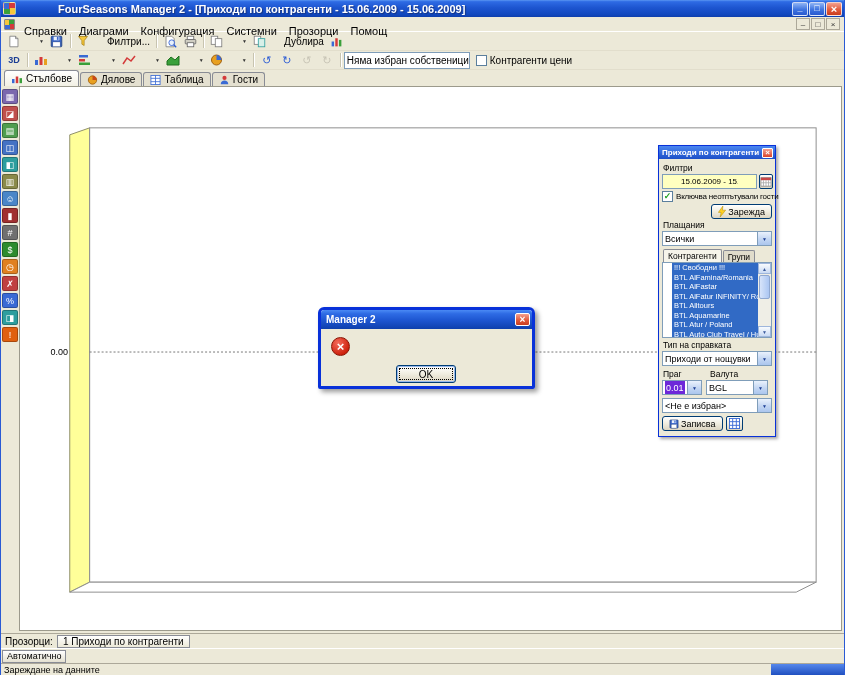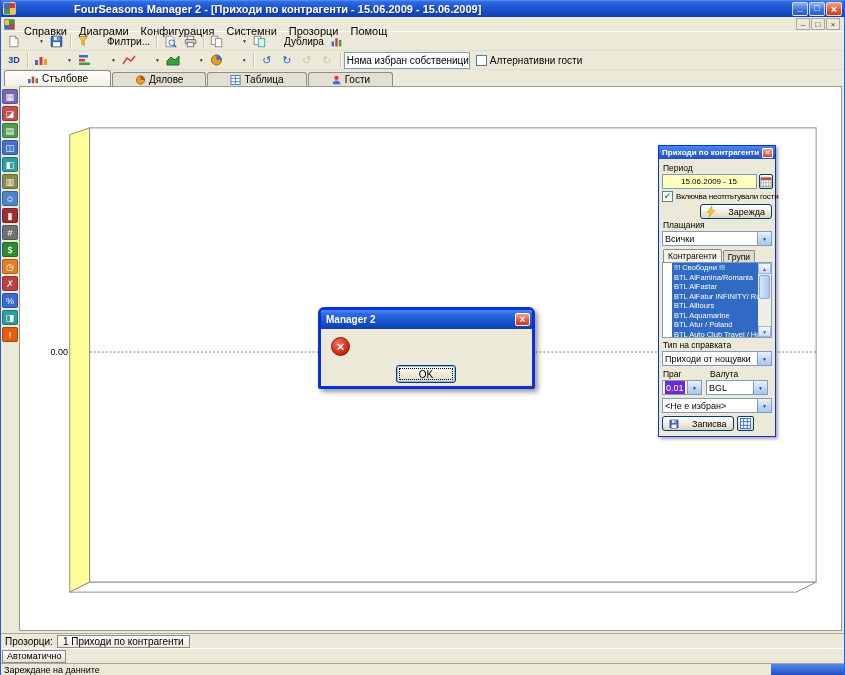--- a/index.html
+++ b/index.html
@@ -12,21 +12,21 @@
     border-left:1px solid #2A5AD4;
     border-right:1px solid #2A5AD4;
   }
   button { font-family:inherit; cursor:default; }
 
   
   .titlebar{height:17px;display:flex;align-items:center;padding:1px 2px;
     background:linear-gradient(180deg,#5A96F2 0%,#2E6BE4 10%,#1D55D0 45%,#1148BE 85%,#0E3FAC 100%);}
   .app-icon{width:13px;height:13px;border-radius:2px;
     background:conic-gradient(#D43A3A 0 25%, #F6C73B 0 50%, #3AA03A 0 75%, #3A6AD4 0);border:1px solid #fff8;}
-  .title-text{color:#fff;font-weight:bold;font-size:11px;margin-left:20px;flex:1;
+  .title-text{color:#fff;font-weight:bold;font-size:11px;margin-left:4px;flex:1;
     white-space:nowrap;overflow:hidden;text-shadow:1px 1px 1px #15327E;padding-left:38px;}
   .wbtn{width:16px;height:14px;margin-left:1px;border:1px solid rgba(255,255,255,.75);
     border-radius:2px;color:#fff;font-size:9px;line-height:11px;text-align:center;font-weight:bold;padding:0;}
   .wbtn.min,.wbtn.max{background:linear-gradient(180deg,#8FB4F4,#3E74E0 55%,#2A5ACF);}
   .wbtn.close{background:linear-gradient(180deg,#F4A08E,#E25B3C 55%,#C83C1E);font-size:11px;line-height:12px;}
 
   
   .menubar{height:15px;display:flex;align-items:center;background:#ECE9D8;border-bottom:1px solid #FFFFFF;
     padding:0 2px;font-size:11px;}
   .child-icon{width:11px;height:11px;border-radius:1px;margin:0 3px 0 1px;
@@ -54,21 +54,21 @@
     justify-content:center;background:linear-gradient(180deg,#EAF2FD,#C3D6F2 55%,#ABC6EE);
     border:1px solid #9EB6DC;border-right:none;border-top:none;border-bottom:none;
     border-left:1px solid #7F9DB9;color:#1C3E94;font-size:5px;padding:0;flex:none;}
   .tb-combo{width:126px;height:17px;font-size:10px;}
   .chkbox{width:11px;height:11px;background:#fff;border:1px solid #5B7F9D;display:inline-flex;
     align-items:center;justify-content:center;font-size:9px;line-height:9px;color:#21A121;font-weight:bold;flex:none;}
   .chkrow{display:inline-flex;align-items:center;gap:3px;margin-left:6px;font-size:10px;}
 
   
   .tabrow{height:16px;display:flex;align-items:flex-end;gap:1px;background:#ECE9D8;padding-left:3px;}
-  .tab{height:14px;display:inline-flex;align-items:center;gap:3px;padding:0 22px;font-size:10px;
+  .tab{height:14px;display:inline-flex;align-items:center;gap:3px;padding:0 6px;font-size:10px;
     border:1px solid #898C95;border-bottom:none;border-radius:3px 3px 0 0;background:#E4E0D0;}
   .tab.active{height:16px;background:linear-gradient(180deg,#FFFFFF,#F2F0E4);}
 
   
   .workspace{height:547px;display:flex;background:#ECE9D8;position:relative;}
   .sidebar{width:18px;display:flex;flex-direction:column;align-items:center;gap:2px;padding-top:3px;flex:none;}
   .si{width:16px;height:15px;border-radius:2px;color:#fff;font-size:9px;line-height:15px;
     text-align:center;border:1px solid rgba(0,0,0,.25);padding:0;overflow:hidden;}
   .si:nth-child(1){background:#7B68AE}.si:nth-child(2){background:#C0504D}
   .si:nth-child(3){background:#4F9D4F}.si:nth-child(4){background:#4472C4}
@@ -95,21 +95,21 @@
   .fp-body{padding:3px;display:flex;flex-direction:column;font-size:9px;}
   .fp-label{font-size:8.5px;margin:1px 0 1px 1px;}
   .date-row{display:flex;gap:2px;}
   .date-input{width:95px;height:15px;background:#FFFFC0;border:1px solid #7F9DB9;
     font-size:8px;padding:0 18px;font-family:inherit;}
   .icon-btn{height:15px;width:17px;display:inline-flex;align-items:center;justify-content:center;
     background:linear-gradient(180deg,#FFF,#F0EDE0 50%,#DCD5C2);border:1px solid #003C74;border-radius:2px;padding:0;}
   .fp-chk{display:flex;align-items:center;gap:3px;margin-top:2px;}
   .fp-chk-label{font-size:8px;white-space:nowrap;letter-spacing:-0.2px;}
   .fp-load-row{display:flex;justify-content:flex-end;margin-top:2px;}
-  .xp-btn{height:15px;display:inline-flex;align-items:center;justify-content:center;gap:13px;
+  .xp-btn{height:15px;display:inline-flex;align-items:center;justify-content:center;gap:2px;
     background:linear-gradient(180deg,#FFF,#F0EDE0 50%,#DCD5C2);border:1px solid #003C74;
     border-radius:3px;font-size:9px;padding:0 6px;}
   .fp-tabs{display:flex;align-items:flex-end;margin-top:3px;height:13px;padding-left:1px;}
   .fp-tab{font-size:8.5px;padding:0 4px;height:12px;display:flex;align-items:center;
     border:1px solid #898C95;border-bottom:none;border-radius:2px 2px 0 0;background:#E0DCCB;margin-right:1px;}
   .fp-tab.active{background:#F6F4EA;height:13px;}
   .fp-list{height:76px;background:#fff;border:1px solid #7F9DB9;position:relative;overflow:hidden;}
   .fp-list-inner{position:absolute;inset:0 13px 0 0;padding-left:9px;}
   .list-item{height:9.5px;line-height:9.5px;font-size:7.5px;padding-left:2px;white-space:nowrap;
     overflow:hidden;background:#316AC5;color:#fff;}
@@ -305,21 +305,21 @@
   <button class="tbtn disabled">
     <span class="rot gray">↻</span>
   </button>
   <span class="tsep"></span>
   <div class="combo tb-combo">
     <span>Няма избран собственици</span>
     <button class="cbtn">▼</button>
   </div>
   <span class="chkrow">
     <span class="chkbox"></span>
-    <span>Алтернативни гости</span>
+    <span>Контрагенти цени</span>
   </span>
 </div>
 
 <div class="tabrow">
   <span class="tab active">
     <svg width="12" height="10" viewBox="0 0 14 12">
         <rect x="1" y="6" width="3" height="5" fill="#3A6AD4"></rect>
         <rect x="5.5" y="3" width="3" height="8" fill="#D43A3A"></rect>
         <rect x="10" y="5" width="3" height="6" fill="#3AA03A"></rect>
       </svg>
@@ -383,21 +383,21 @@
     <span class="zero-label">0.00</span>
   </div>
 </div>
 
 <div class="float-panel">
   <div class="fp-title">
     <span>Приходи по контрагенти</span>
     <button class="fp-close">×</button>
   </div>
   <div class="fp-body">
-    <span class="fp-label">Период</span>
+    <span class="fp-label">Филтри</span>
     <div class="date-row">
       <input class="date-input" value="15.06.2009 - 15.06.2009" style="">
       <button class="icon-btn">
         <svg width="12" height="11" viewBox="0 0 14 13">
             <rect x="1" y="2" width="12" height="10" fill="#fff" stroke="#888"></rect>
             <rect x="1" y="2" width="12" height="3" fill="#C84848"></rect>
             <line x1="4" y1="5" x2="4" y2="12" stroke="#AAA"></line>
             <line x1="7" y1="5" x2="7" y2="12" stroke="#AAA"></line>
             <line x1="10" y1="5" x2="10" y2="12" stroke="#AAA"></line>
             <line x1="1" y1="8" x2="13" y2="8" stroke="#AAA"></line>

